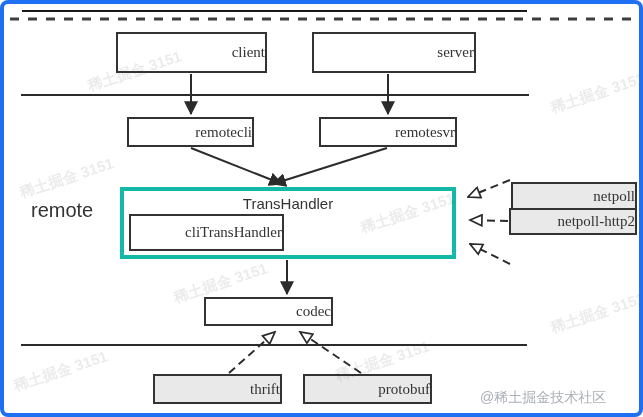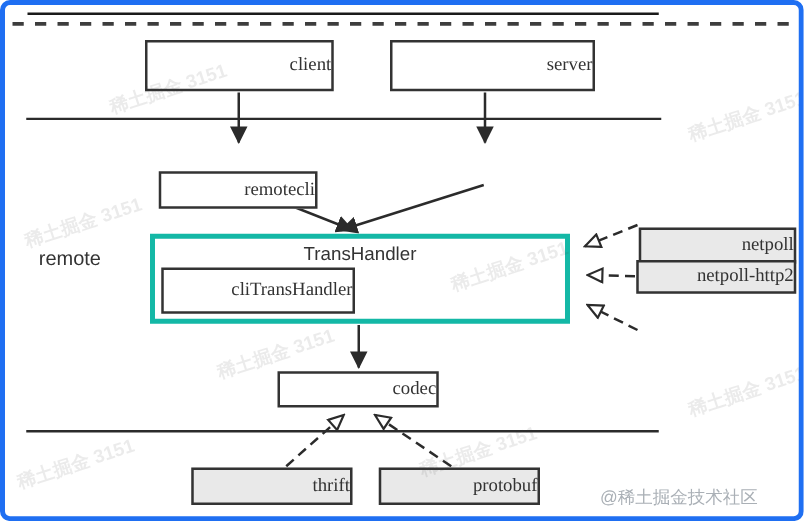--- a/index.html
+++ b/index.html
@@ -32,21 +32,21 @@
     border:4px solid #14b8a6;
     background:#fff;
     z-index:2;
   }
   .trans-title{
     position:absolute;left:0;top:4px;width:100%;
     text-align:center;font-size:15px;color:#333;
   }
   .layer-label{
     position:absolute;
-    font-size:16px;color:#333;
+    font-size:20px;color:#333;
     z-index:2;
   }
   .watermark{
     position:absolute;
     font-size:15px;font-weight:bold;
     color:rgba(60,60,60,0.10);
     transform:rotate(-18deg);
     white-space:nowrap;
     z-index:4;
     pointer-events:none;
@@ -92,41 +92,44 @@
     <line x1="357" y1="369" x2="296" y2="328" stroke="#2b2b2b" stroke-width="2" stroke-dasharray="8 5" marker-end="url(#headHollow)"></line>
   </svg>
 
   <div class="node" style="left:112px;top:28px;width:151px;height:41px;">
     <span>client</span>
   </div>
   <div class="node" style="left:308px;top:28px;width:164px;height:41px;">
     <span>server</span>
   </div>
 
-  <div class="node" style="left:123px;top:113px;width:127px;height:30px;margin-top:20px;">
+  <div class="node" style="left:123px;top:113px;width:127px;height:30px;">
     <span>remotecli</span>
+  </div>
+  <div class="node" style="left:315px;top:113px;width:138px;height:30px;">
+    <span>remotesvr</span>
   </div>
 
   <div class="layer-label" style="left:27px;top:195px;">remote</div>
 
   <div class="trans-outer" style="left:116px;top:183px;width:336px;height:72px;">
     <div class="trans-title">TransHandler</div>
     <div class="node" style="left:5px;top:23px;width:155px;height:37px;">
       <span>cliTransHandler</span>
     </div>
   </div>
 
   <div class="node gray" style="left:507px;top:163px;width:126px;height:29px;margin-top:15px;">
     <span>netpoll</span>
   </div>
   <div class="node gray" style="left:505px;top:204px;width:128px;height:27px;">
     <span>netpoll-http2</span>
   </div>
 
-  <div class="node" style="left:218px;top:293px;width:129px;height:29px;">
+  <div class="node" style="left:200px;top:293px;width:129px;height:29px;">
     <span>codec</span>
   </div>
 
   <div class="node gray" style="left:149px;top:370px;width:129px;height:30px;">
     <span>thrift</span>
   </div>
   <div class="node gray" style="left:299px;top:370px;width:129px;height:30px;">
     <span>protobuf</span>
   </div>
 

